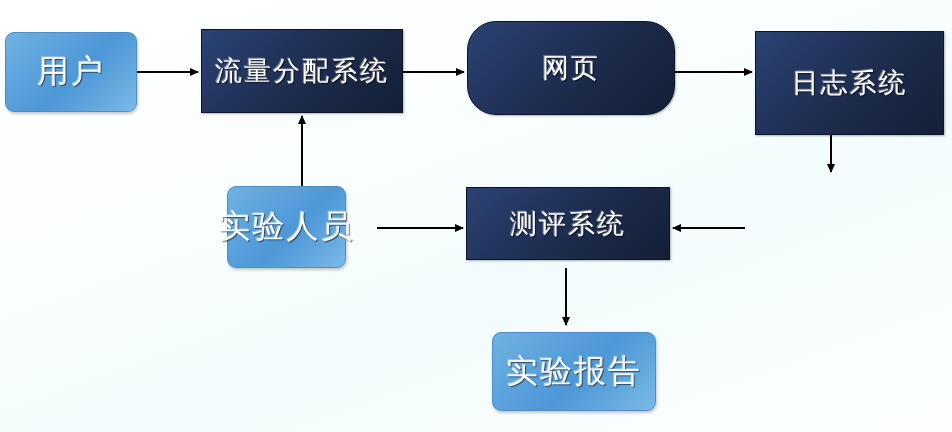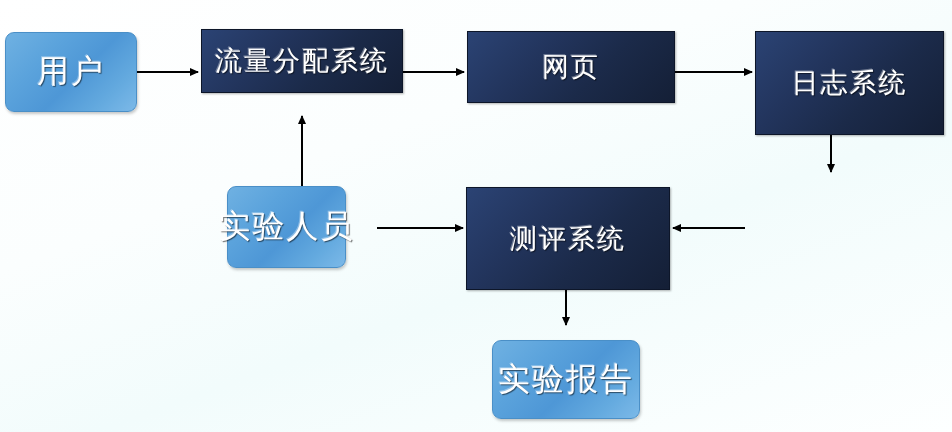--- a/index.html
+++ b/index.html
@@ -147,38 +147,38 @@
 
     <g>
       <line x1="566" y1="268" x2="566" y2="325" stroke="#000000" stroke-width="2" marker-end="url(#arrowhead)"></line>
     </g>
   </svg>
 
   <div class="node light" style="left:5px; top:32px; width:132px; height:80px;">
     <span>用户</span>
   </div>
 
-  <div class="node dark" style="left:201px; top:29px; width:202px; height:64px;">
+  <div class="node dark" style="left:201px; top:29px; width:202px; height:84px;">
     <span>流量分配系统</span>
   </div>
 
-  <div class="node dark" style="left:467px; top:31px; width:208px; height:72px;">
+  <div class="node dark" style="left:467px; top:21px; width:208px; height:94px;border-radius:29px;">
     <span>网页</span>
   </div>
 
   <div class="node dark" style="left:755px; top:31px; width:189px; height:104px;">
     <span>日志系统</span>
   </div>
 
   <div class="node light" style="left:227px; top:186px; width:119px; height:82px;">
     <span>实验人员</span>
   </div>
 
-  <div class="node dark" style="left:466px; top:187px; width:204px; height:103px;">
+  <div class="node dark" style="left:466px; top:187px; width:204px; height:73px;">
     <span>测评系统</span>
   </div>
 
 
-  <div class="node light" style="left:492px; top:340px; width:148px; height:79px;">
+  <div class="node light" style="left:492px; top:332px; width:164px; height:79px;">
     <span>实验报告</span>
   </div>
 
 </div>
 
 </body></html>

